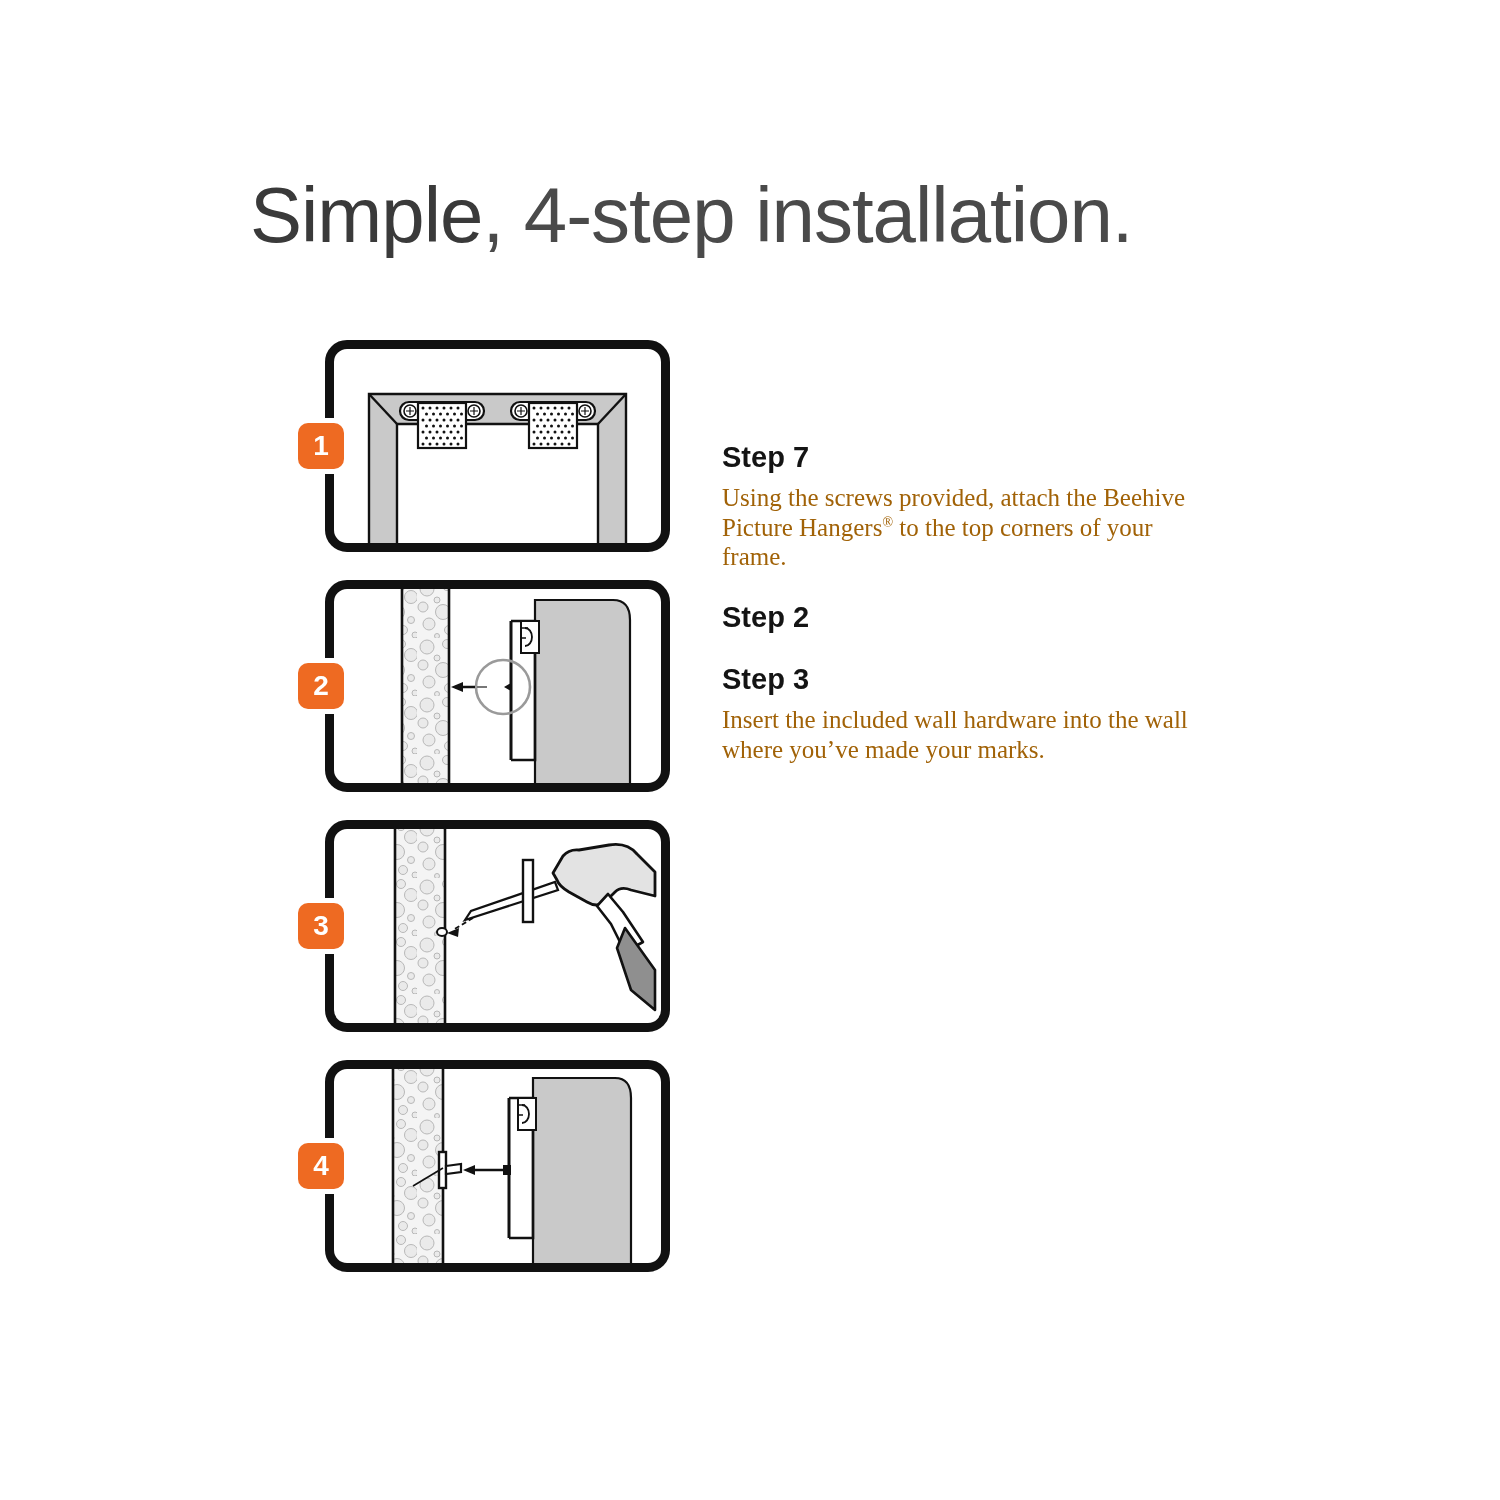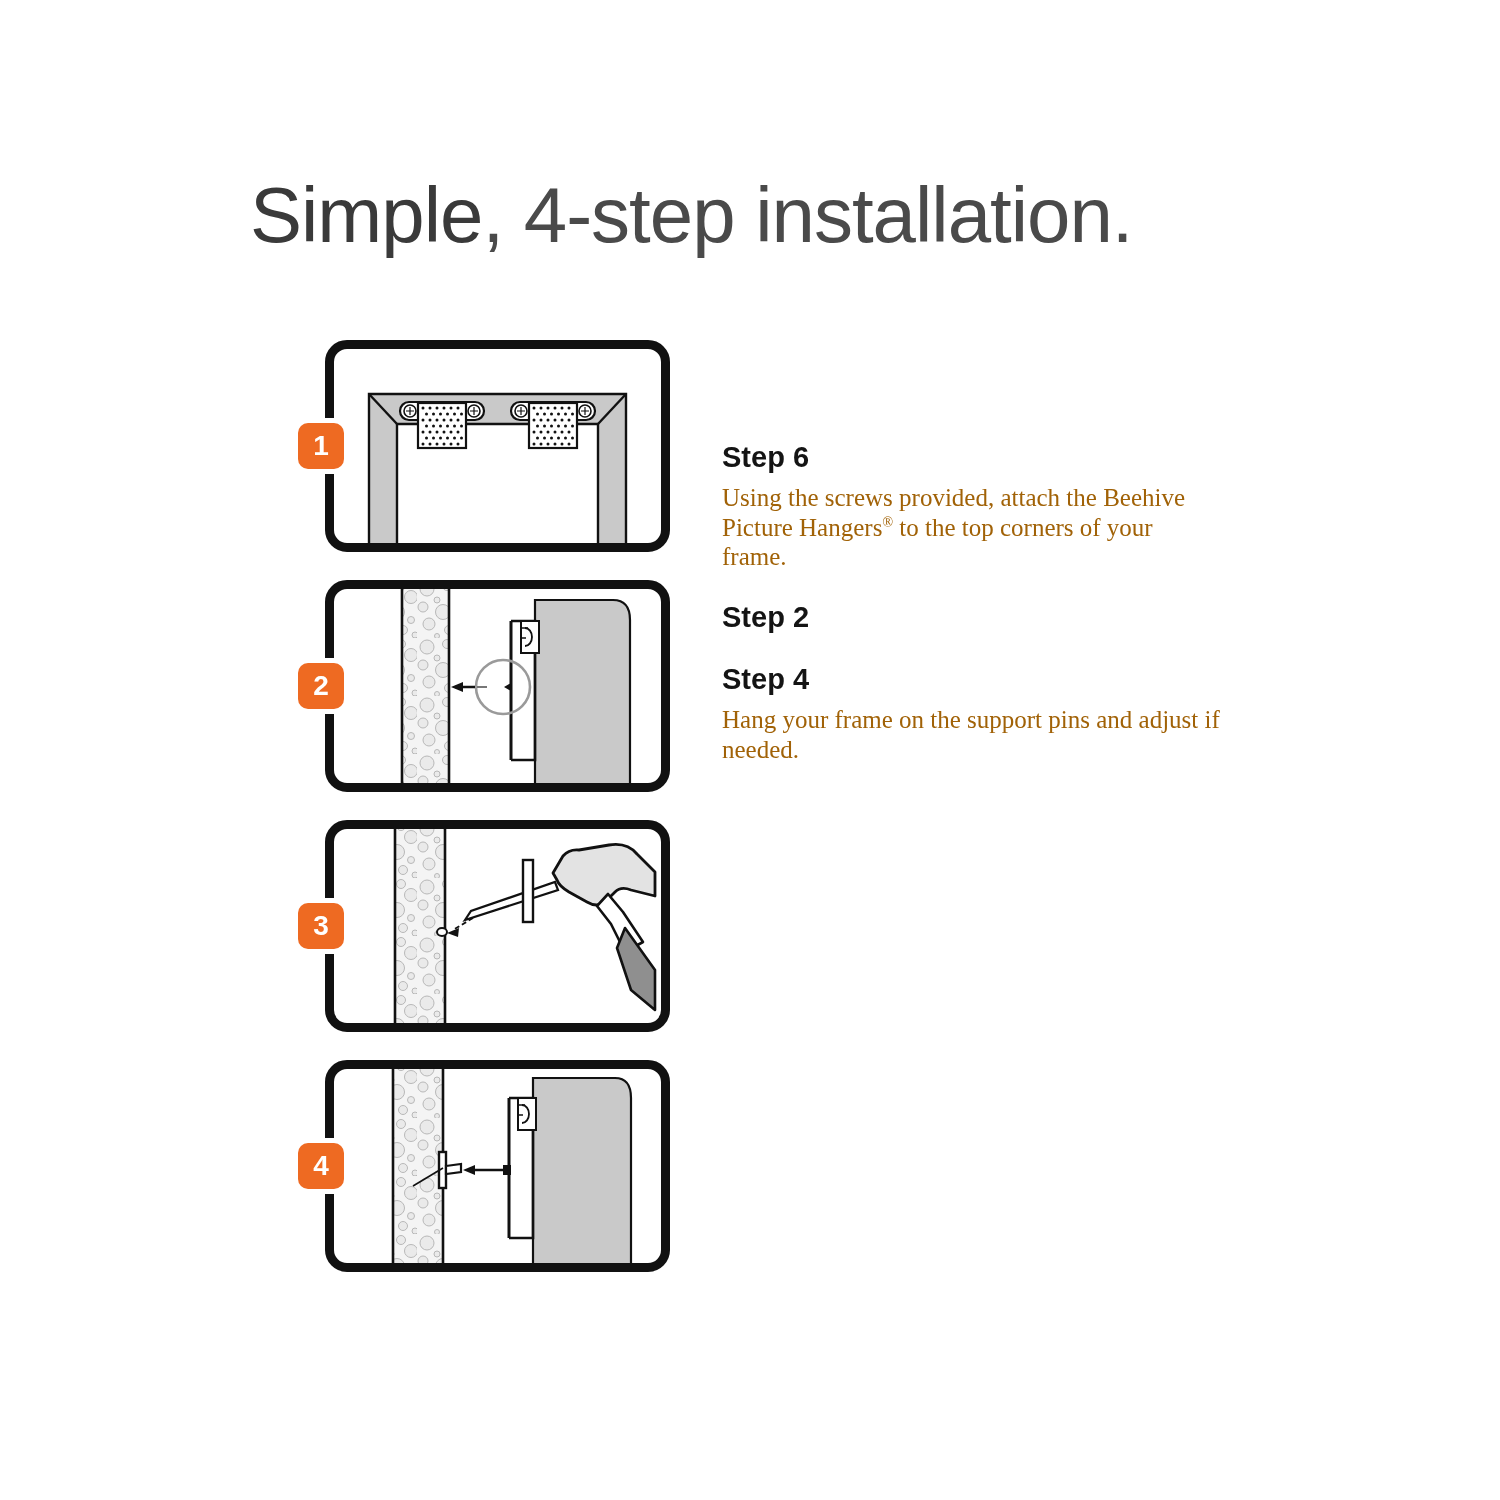--- a/index.html
+++ b/index.html
@@ -403,27 +403,27 @@
       </svg>
     </div>
     <div class="badge">4</div>
   </div>
 
 </div>
 
 <div id="steps">
 
   <div class="step-block">
-    <h3 class="step-heading">Step 6</h3>
+    <h3 class="step-heading">Step 7</h3>
     <p class="step-body"><span>Using the screws provided, attach</span> <span>the Beehive Picture Hangers</span><sup>®</sup><span> to the</span> <span>top corners of your frame.</span></p>
   </div>
 
   <div class="step-block">
     <h3 class="step-heading">Step 2</h3>
   </div>
 
-
   <div class="step-block">
-    <h3 class="step-heading">Step 4</h3>
-    <p class="step-body">Hang your frame on the support pins and adjust if needed.</p>
-  </div>
+    <h3 class="step-heading">Step 3</h3>
+    <p class="step-body">Insert the included wall hardware into the wall where you’ve made your marks.</p>
+  </div>
+
 
 </div>
 
 </body></html>

